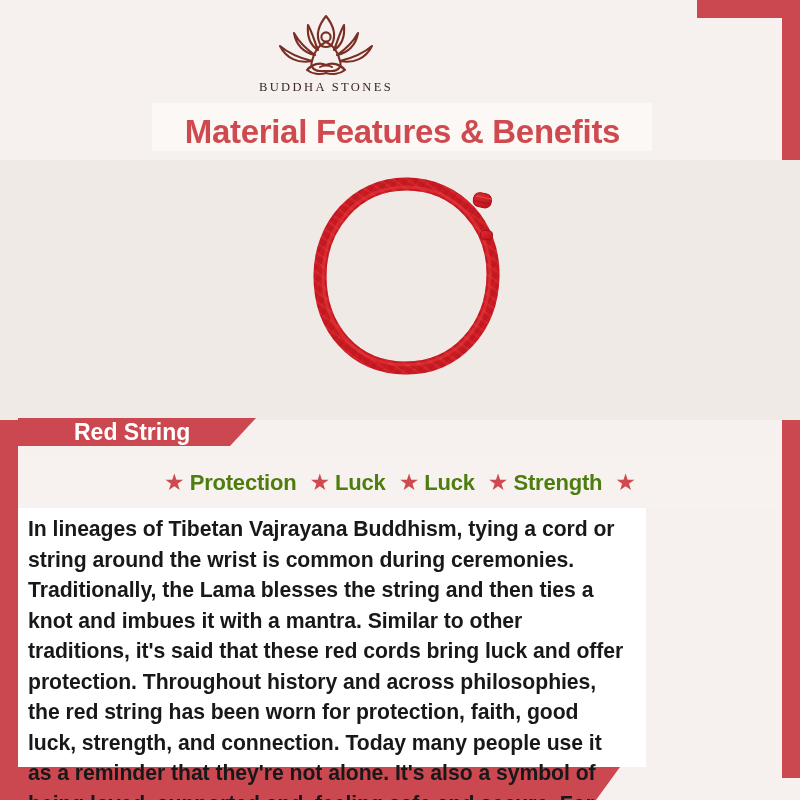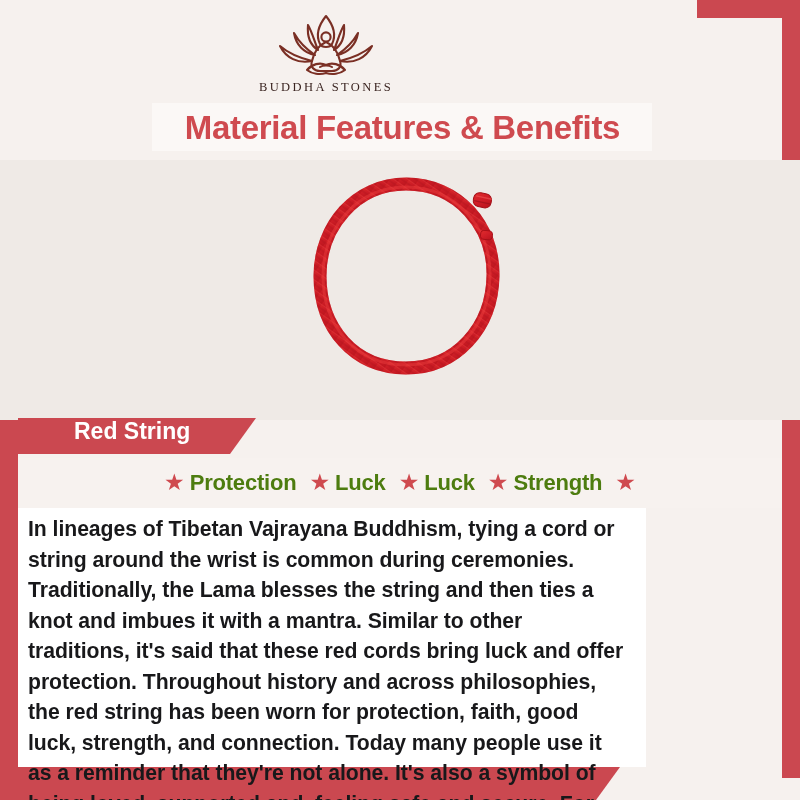--- a/index.html
+++ b/index.html
@@ -86,21 +86,21 @@
 
   
   .title-panel {
     position: absolute;
     left: 152px;
     top: 103px;
     width: 500px;
     height: 48px;
     background: #fbf8f6;
     display: flex;
-    align-items: center;
+    align-items: flex-end;
     justify-content: center;
   }
   .title-text {
     font-family: "Liberation Sans Narrow", "Liberation Sans", sans-serif;
     font-weight: bold;
     font-size: 34px;
     letter-spacing: -0.3px;
     color: #cf4a4f;
     white-space: nowrap;
     transform: scaleX(0.97);
@@ -123,25 +123,25 @@
     width: 268px;
     height: 268px;
   }
 
   
   .ribbon {
     position: absolute;
     left: 18px;
     top: 418px;
     width: 238px;
-    height: 36px;
+    height: 28px;
     background: #cb4850;
     clip-path: polygon(0 0, 100% 0, calc(100% - 26px) 100%, 0 100%);
     display: flex;
-    align-items: flex-start;
+    align-items: flex-end;
   }
   .ribbon-text {
     margin-left: 56px;
     font-family: "Liberation Sans Narrow", "Liberation Sans", sans-serif;
     font-weight: bold;
     font-size: 23px;
     color: #ffffff;
     letter-spacing: 0px;
   }
 

